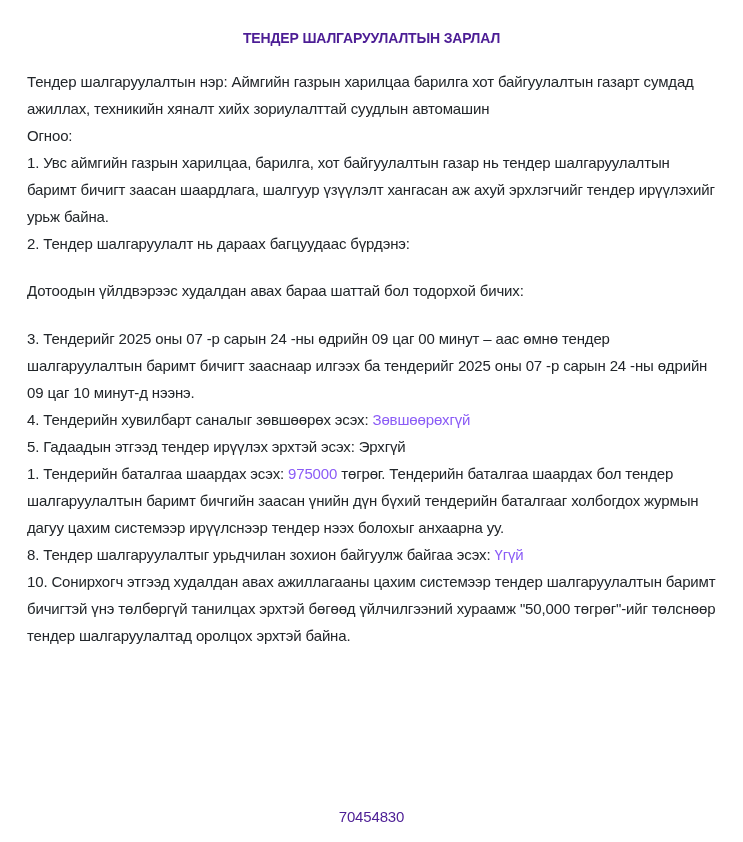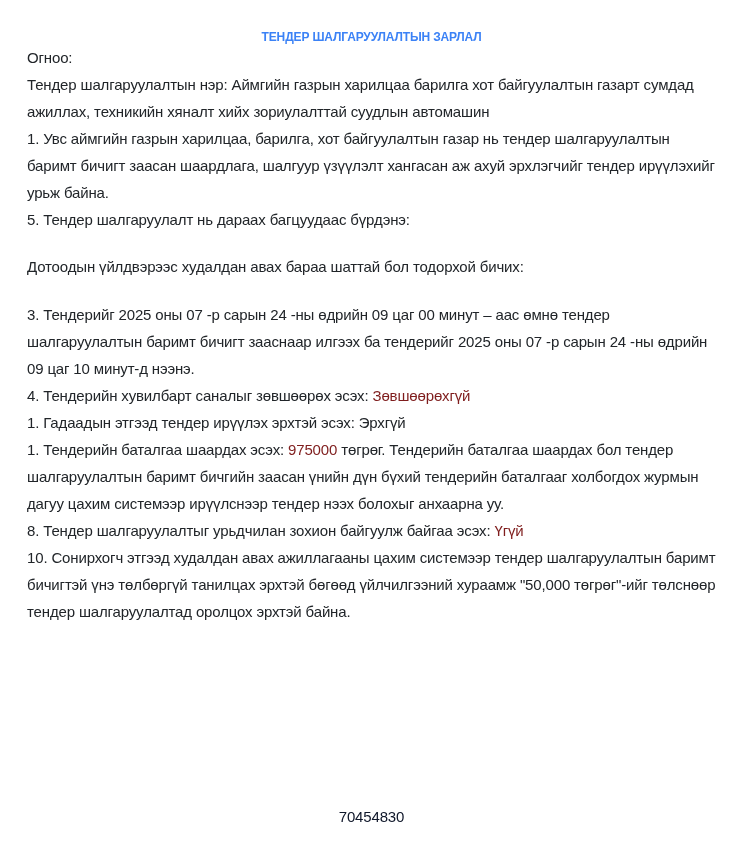--- a/index.html
+++ b/index.html
@@ -17,70 +17,71 @@
   }
   .page {
     width: 743px;
     height: 842px;
     padding: 30px 27px 0 27px;
     position: relative;
   }
   .doc-title {
     text-align: center;
     font-weight: bold;
-    font-size: 12px;
-    color: #3b82f6;
+    font-size: 14px;
+    color: #4c1d95;
+    margin-bottom: 22px;
   }
   p.line {
     line-height: 27px;
     margin: 0;
   }
   .spacer-lg { height: 20px; }
   .spacer-md { height: 21px; }
   .gap-sm { margin-top: 6px; }
   .accent {
-    color: #7f1d1d;
+    color: #8b5cf6;
   }
   .footer-number {
     position: absolute;
     left: 0;
     right: 0;
     bottom: 12px;
     text-align: center;
     line-height: 27px;
-    color: #0f172a;
+    color: #4c1d95;
   }
 </style>
 </head>
 <body>
 
 <div class="page">
 
   <h1 class="doc-title">ТЕНДЕР ШАЛГАРУУЛАЛТЫН ЗАРЛАЛ</h1>
 
+  <p class="line">Тендер шалгаруулалтын нэр: Аймгийн газрын харилцаа барилга хот байгуулалтын газарт сумдад ажиллах, техникийн хяналт хийх зориулалттай суудлын автомашин</p>
+
   <p class="line">Огноо:</p>
-
-  <p class="line">Тендер шалгаруулалтын нэр: Аймгийн газрын харилцаа барилга хот байгуулалтын газарт сумдад ажиллах, техникийн хяналт хийх зориулалттай суудлын автомашин</p>
 
 
   <p class="line">1. Увс аймгийн газрын харилцаа, барилга, хот байгуулалтын газар нь тендер шалгаруулалтын баримт бичигт заасан шаардлага, шалгуур үзүүлэлт хангасан аж ахуй эрхлэгчийг тендер ирүүлэхийг урьж байна.</p>
 
-  <p class="line">5. Тендер шалгаруулалт нь дараах багцуудаас бүрдэнэ:</p>
+  <p class="line">2. Тендер шалгаруулалт нь дараах багцуудаас бүрдэнэ:</p>
 
   <div class="spacer-lg"></div>
 
   <p class="line">Дотоодын үйлдвэрээс худалдан авах бараа шаттай бол тодорхой бичих:</p>
 
   <div class="spacer-md"></div>
 
   <p class="line">3. Тендерийг 2025 оны 07 -р сарын 24 -ны өдрийн 09 цаг 00 минут – аас өмнө тендер шалгаруулалтын баримт бичигт зааснаар илгээх ба тендерийг 2025 оны 07 -р сарын 24 -ны өдрийн 09 цаг 10 минут-д нээнэ.</p>
 
   <p class="line"><span>4. Тендерийн хувилбарт саналыг зөвшөөрөх эсэх: </span><span class="accent">Зөвшөөрөхгүй</span></p>
 
-  <p class="line">1. Гадаадын этгээд тендер ирүүлэх эрхтэй эсэх: Эрхгүй</p>
+  <p class="line">5. Гадаадын этгээд тендер ирүүлэх эрхтэй эсэх: Эрхгүй</p>
 
 
   <p class="line"><span>1. Тендерийн баталгаа шаардах эсэх: </span><span class="accent">975000</span><span> төгрөг. Тендерийн баталгаа шаардах бол тендер шалгаруулалтын баримт бичгийн заасан үнийн дүн бүхий тендерийн баталгааг холбогдох журмын дагуу цахим системээр ирүүлснээр тендер нээх болохыг анхаарна уу.</span></p>
 
   <p class="line gap-sm"><span>8. Тендер шалгаруулалтыг урьдчилан зохион байгуулж байгаа эсэх: </span><span class="accent">Үгүй</span></p>
 
 
   <p class="line">10. Сонирхогч этгээд худалдан авах ажиллагааны цахим системээр тендер шалгаруулалтын баримт бичигтэй үнэ төлбөргүй танилцах эрхтэй бөгөөд үйлчилгээний хураамж "50,000 төгрөг"-ийг төлснөөр тендер шалгаруулалтад оролцох эрхтэй байна.</p>
 
   <div class="footer-number">70454830</div>

